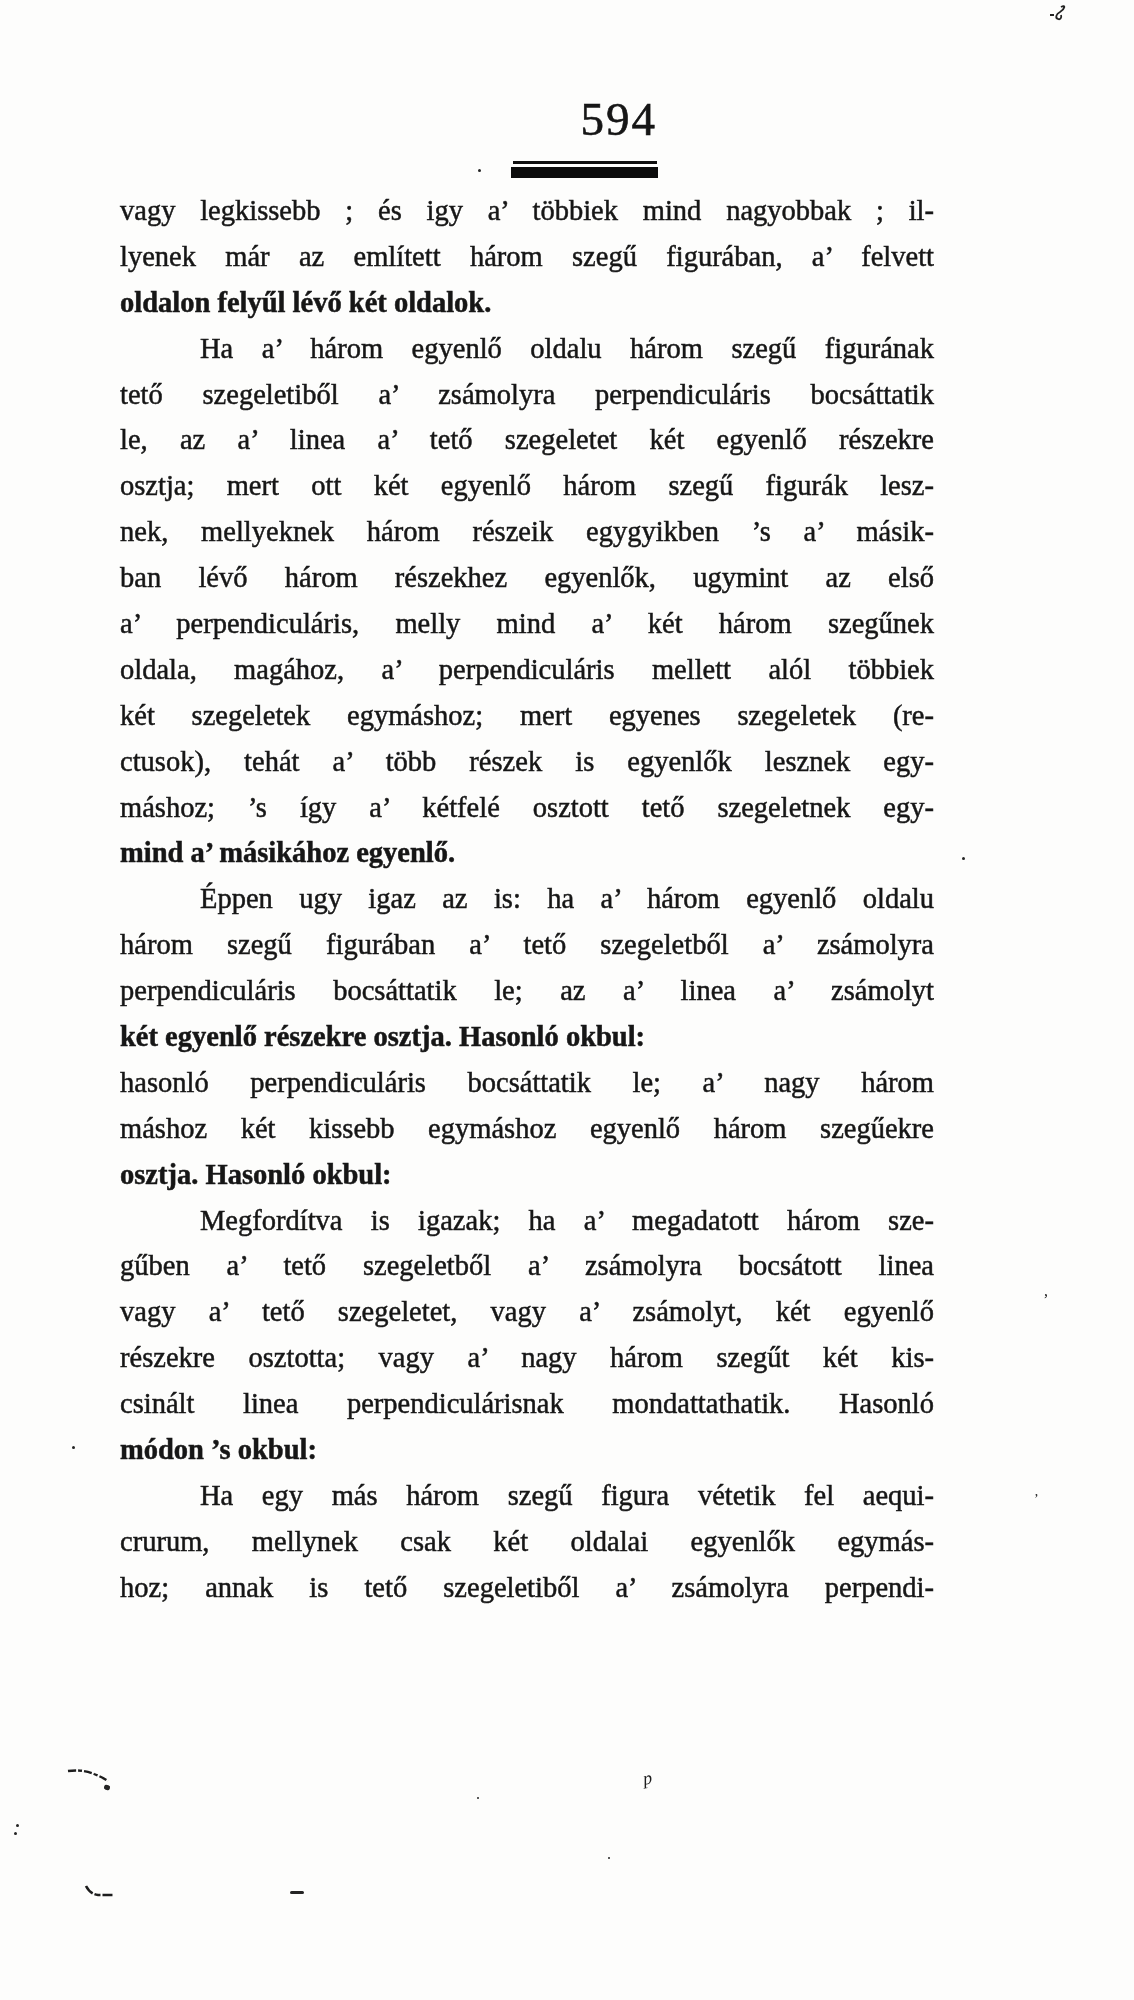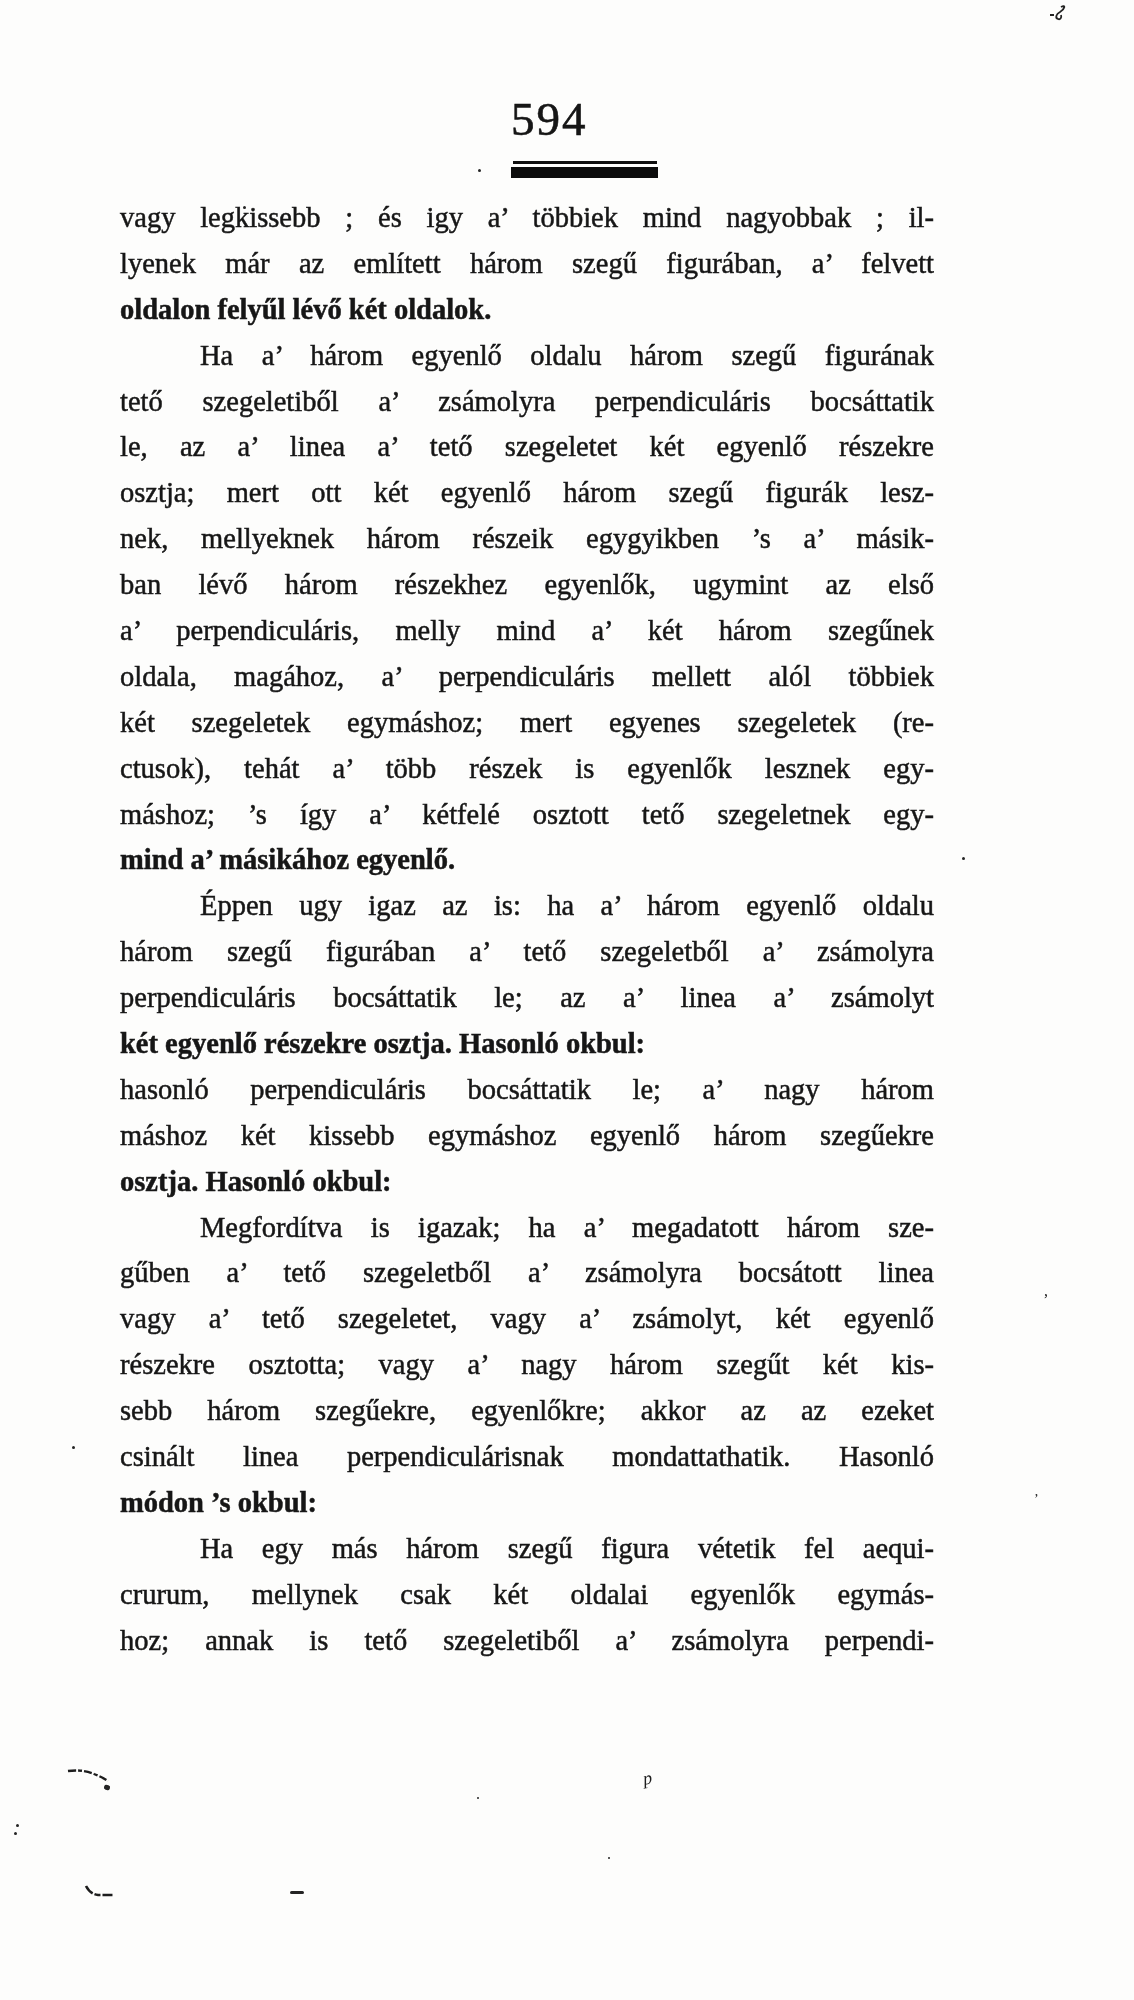--- a/index.html
+++ b/index.html
@@ -8,37 +8,37 @@
     width:1134px;height:2000px;
     background:#fdfdfc;
     overflow:hidden;
     font-family:"Liberation Serif","DejaVu Serif",serif;
     color:#161616;
   }
   
   .page-number{
     position:absolute;
     top:96px;left:511px;width:146px;
-    text-align:left;
+    text-align:right;
     font-size:47px;line-height:1;
     letter-spacing:2px;
     -webkit-text-stroke:0.6px #131313;
   }
   .rule-thin{
     position:absolute;top:161px;left:513px;width:144px;height:3px;
     background:#101010;
   }
   .rule-thick{
     position:absolute;top:167px;left:511px;width:147px;height:11px;
     background:#0c0c0c;
   }
   
   .text-block{
     position:absolute;
-    top:195px;left:120px;width:814px;
+    top:188px;left:120px;width:814px;
     font-size:28.5px;
     line-height:45.9px;
     -webkit-text-stroke:0.5px #1a1a1a;
     text-align:justify;
   }
   .ln{
     height:45.9px;
     text-align:justify;
     text-align-last:justify;
     white-space:normal;
@@ -85,21 +85,20 @@
     <div class="ln">három szegű figurában a’ tető szegeletből a’ zsámolyra</div>
     <div class="ln">perpendiculáris bocsáttatik le; az a’ linea a’ zsámolyt</div>
     <div class="ln end">két egyenlő részekre osztja. Hasonló okbul:</div>
     <div class="ln">hasonló perpendiculáris bocsáttatik le; a’ nagy három</div>
     <div class="ln">máshoz két kissebb egymáshoz egyenlő három szegűekre</div>
     <div class="ln end">osztja. Hasonló okbul:</div>
     <div class="ln in">Megfordítva is igazak; ha a’ megadatott három sze-</div>
     <div class="ln">gűben a’ tető szegeletből a’ zsámolyra bocsátott linea</div>
     <div class="ln">vagy a’ tető szegeletet, vagy a’ zsámolyt, két egyenlő</div>
     <div class="ln">részekre osztotta; vagy a’ nagy három szegűt két kis-</div>
-    <div class="ln">sebb három szegűekre, egyenlőkre; akkor az az ezeket</div>
     <div class="ln">csinált linea perpendiculárisnak mondattathatik. Hasonló</div>
     <div class="ln end">módon ’s okbul:</div>
     <div class="ln in">Ha egy más három szegű figura vétetik fel aequi-</div>
     <div class="ln">crurum, mellynek csak két oldalai egyenlők egymás-</div>
     <div class="ln">hoz; annak is tető szegeletiből a’ zsámolyra perpendi-</div>
   </div>
 
   <svg class="scribble" style="top:4px;left:1048px;" width="20" height="24" viewBox="0 0 20 24">
     <path d="M13 3 C18 0 17 5 12 8 C8 10 7 14 10 15 C12 16 14 14 13 11" stroke="#222" stroke-width="1.8" fill="none"></path>
     <rect x="2" y="10" width="4" height="2" fill="#222"></rect>

